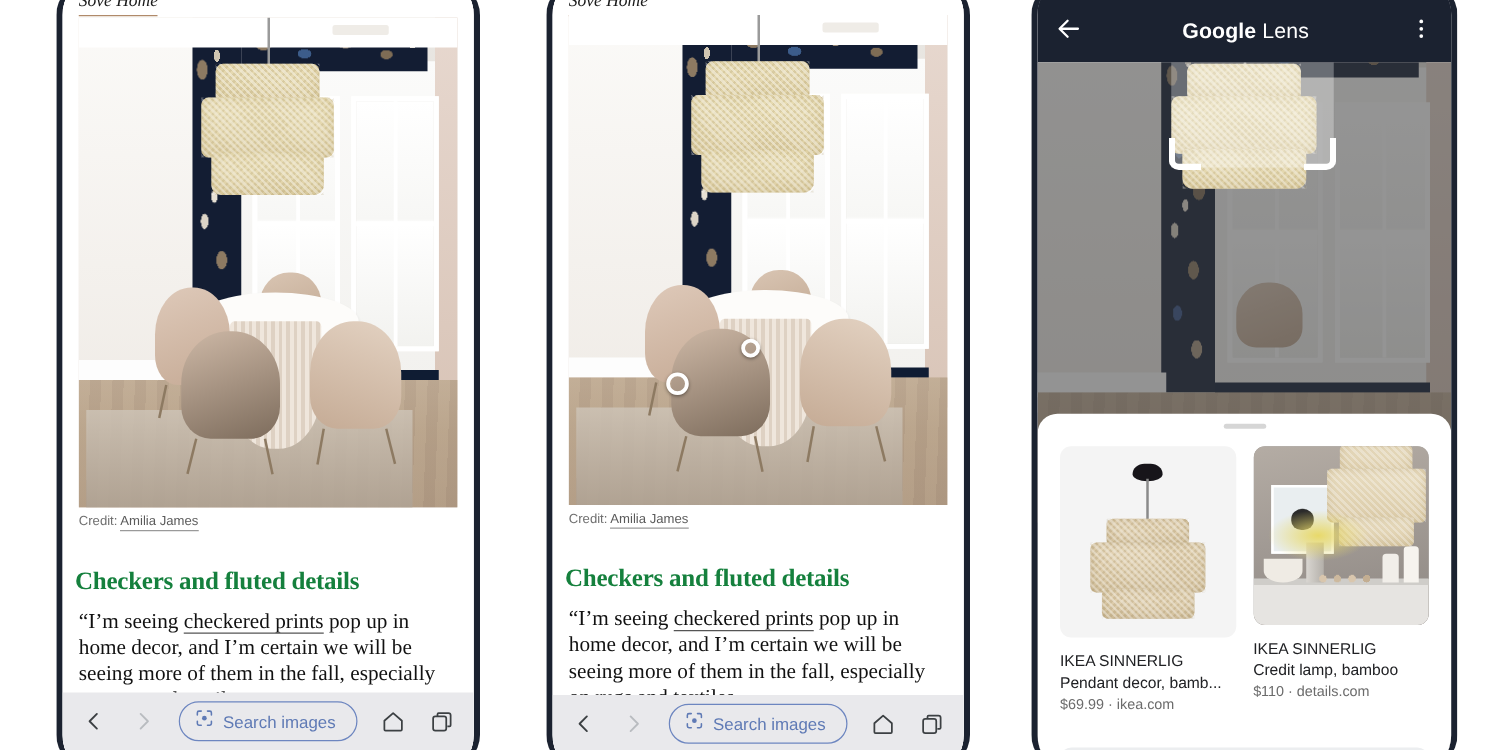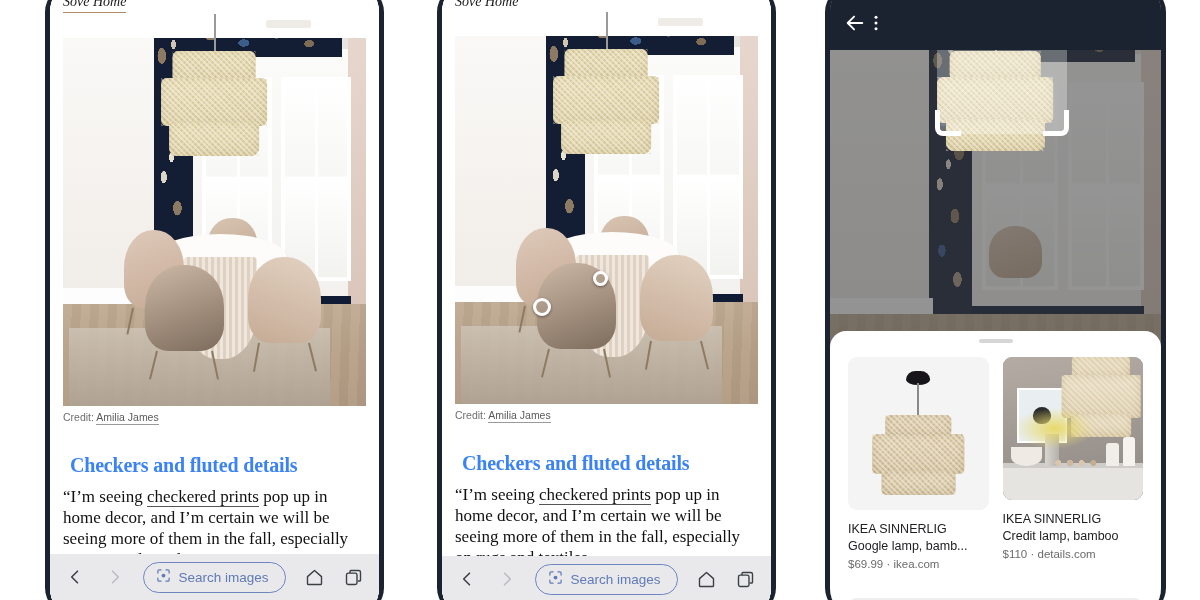--- a/index.html
+++ b/index.html
@@ -137,23 +137,23 @@
   #dot-chair { left: 533px; top: 298px; width: 18px; height: 18px; }
 
   .credit {
     position: absolute; left: 13px; font-size: 10.5px; color: #6f6f6f;
   }
   #phone-1 .credit { top: 425px; }
   #phone-2 .credit { top: 423px; }
   .credit .name { border-bottom: 1px solid #9a9a9a; padding-bottom: 1px; color:#5a5a5a;}
 
   .headline {
-    position: absolute; left: 20px; right: 13px;
+    position: absolute; left: 10px; right: 13px;
     font-family: "Liberation Serif", serif;
-    font-weight: 700; font-size: 20px; color: #3b82f6; letter-spacing: -.2px;
+    font-weight: 700; font-size: 20px; color: #15803d; letter-spacing: -.2px;
   }
   #phone-1 .headline { top: 468px; }
   #phone-2 .headline { top: 466px; }
 
   .body-copy {
     position: absolute; left: 13px; right: 13px;
     font-family: "Liberation Serif", serif;
     font-size: 17px; line-height: 21px; color: #111;
   }
   #phone-1 .body-copy { top: 500px; }
@@ -503,20 +503,21 @@
   <div class="phone" id="phone-3">
     <div class="screen lens-screen">
 
       <div class="lens-topbar">
         <span>
           <svg width="22" height="22" viewBox="0 0 24 24" fill="none" stroke="#fff" stroke-width="2" stroke-linecap="round" stroke-linejoin="round">
               <line x1="20" y1="12" x2="5" y2="12"></line>
               <polyline points="11 5 4 12 11 19"></polyline>
             </svg>
         </span>
+        <span class="lens-title"><span class="g">Google</span><span> Lens</span></span>
         <span>
           <svg width="20" height="20" viewBox="0 0 24 24" fill="#fff">
               <circle cx="12" cy="5" r="1.8"></circle>
               <circle cx="12" cy="12" r="1.8"></circle>
               <circle cx="12" cy="19" r="1.8"></circle>
             </svg>
         </span>
       </div>
 
       <div class="lens-viewport">
@@ -568,21 +569,21 @@
               <div class="match-thumb tall">
                 <div class="ik-cap"></div>
                 <div class="ik-cord"></div>
                 <div class="ik-lamp">
                   <div class="tier k1"></div>
                   <div class="tier k2"></div>
                   <div class="tier k3"></div>
                 </div>
               </div>
               <div class="m-title">IKEA SINNERLIG</div>
-              <div class="m-sub">Google lamp, bamb...</div>
+              <div class="m-sub">Pendant decor, bamb...</div>
               <div class="m-price">
                 <span>$69.99</span>
                 <span>·</span>
                 <span>ikea.com</span>
               </div>
             </div>
 
             <div class="match-col">
               <div class="match-thumb room">
                 <div class="rm-wall"></div>

